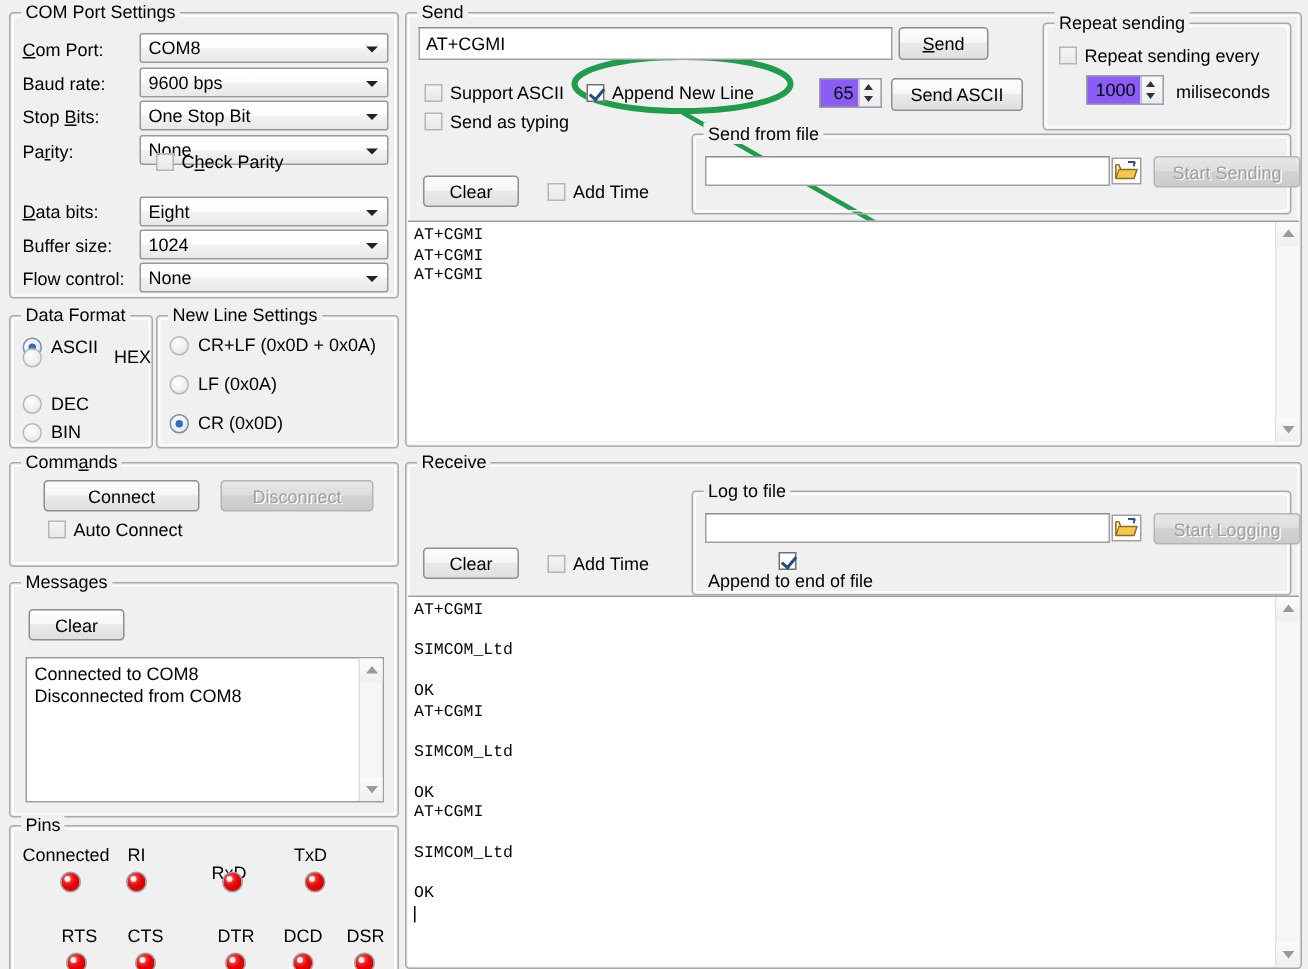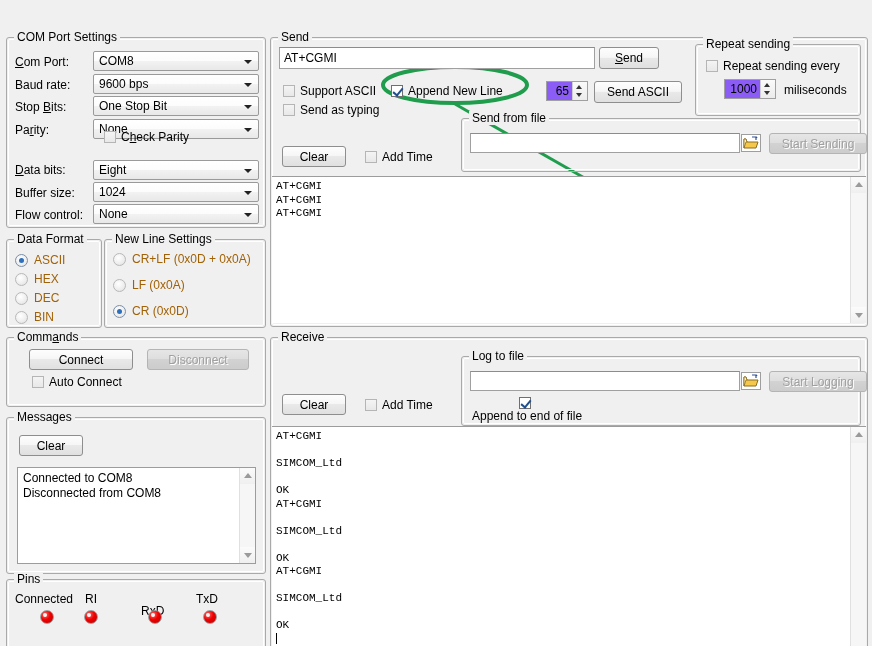--- a/index.html
+++ b/index.html
@@ -4,21 +4,21 @@
 <style>
   html, body {
     margin: 0; padding: 0;
     width: 872px; height: 646px;
     overflow: hidden;
     background: #f0f0f0;
     font-family: "Liberation Sans", sans-serif;
     font-size: 12px;
     color: #000;
   }
-  #root { position: relative; width: 872px; height: 524px; background: #f0f0f0; margin-top: 29px; }
+  #root { position: relative; width: 872px; height: 524px; background: #f0f0f0; }
 
   
   .group {
     position: absolute;
     border: 1px solid #a9a9a9;
     border-radius: 3px;
     background: transparent;
   }
   .group::after {
     content: "";
@@ -140,21 +140,21 @@
   }
   .rad.on .circ { border-color: #7a8fa8; }
   .rad.on .circ::after {
     content: "";
     position: absolute;
     left: 3px; top: 3px;
     width: 5px; height: 5px;
     border-radius: 50%;
     background: #2b6fbd;
   }
-  .rad .rtxt { font-size: 12px; color: #a16207; }
+  .rad .rtxt { font-size: 12px; color: #000000; }
 
   
   .spin {
     position: absolute;
     height: 20px;
     border: 1px solid #a0a0a0;
     background: #8b5cf6;
     box-sizing: border-box;
     display: flex; align-items: stretch;
   }
@@ -339,21 +339,21 @@
     </div>
   </div>
 
   <div class="group" style="left:6px; top:210px; width:94px; height:87px;">
     <div class="gtitle">Data Format</div>
     <div class="inner">
       <div class="rad on" style="left:8px; top:13px;">
         <span class="circ"></span>
         <span class="rtxt">ASCII</span>
       </div>
-      <div class="rad" style="left:8px; top:32px;">
+      <div class="rad" style="left:8px; top:20px;gap:42px;">
         <span class="circ"></span>
         <span class="rtxt">HEX</span>
       </div>
       <div class="rad" style="left:8px; top:51px;">
         <span class="circ"></span>
         <span class="rtxt">DEC</span>
       </div>
       <div class="rad" style="left:8px; top:70px;">
         <span class="circ"></span>
         <span class="rtxt">BIN</span>

